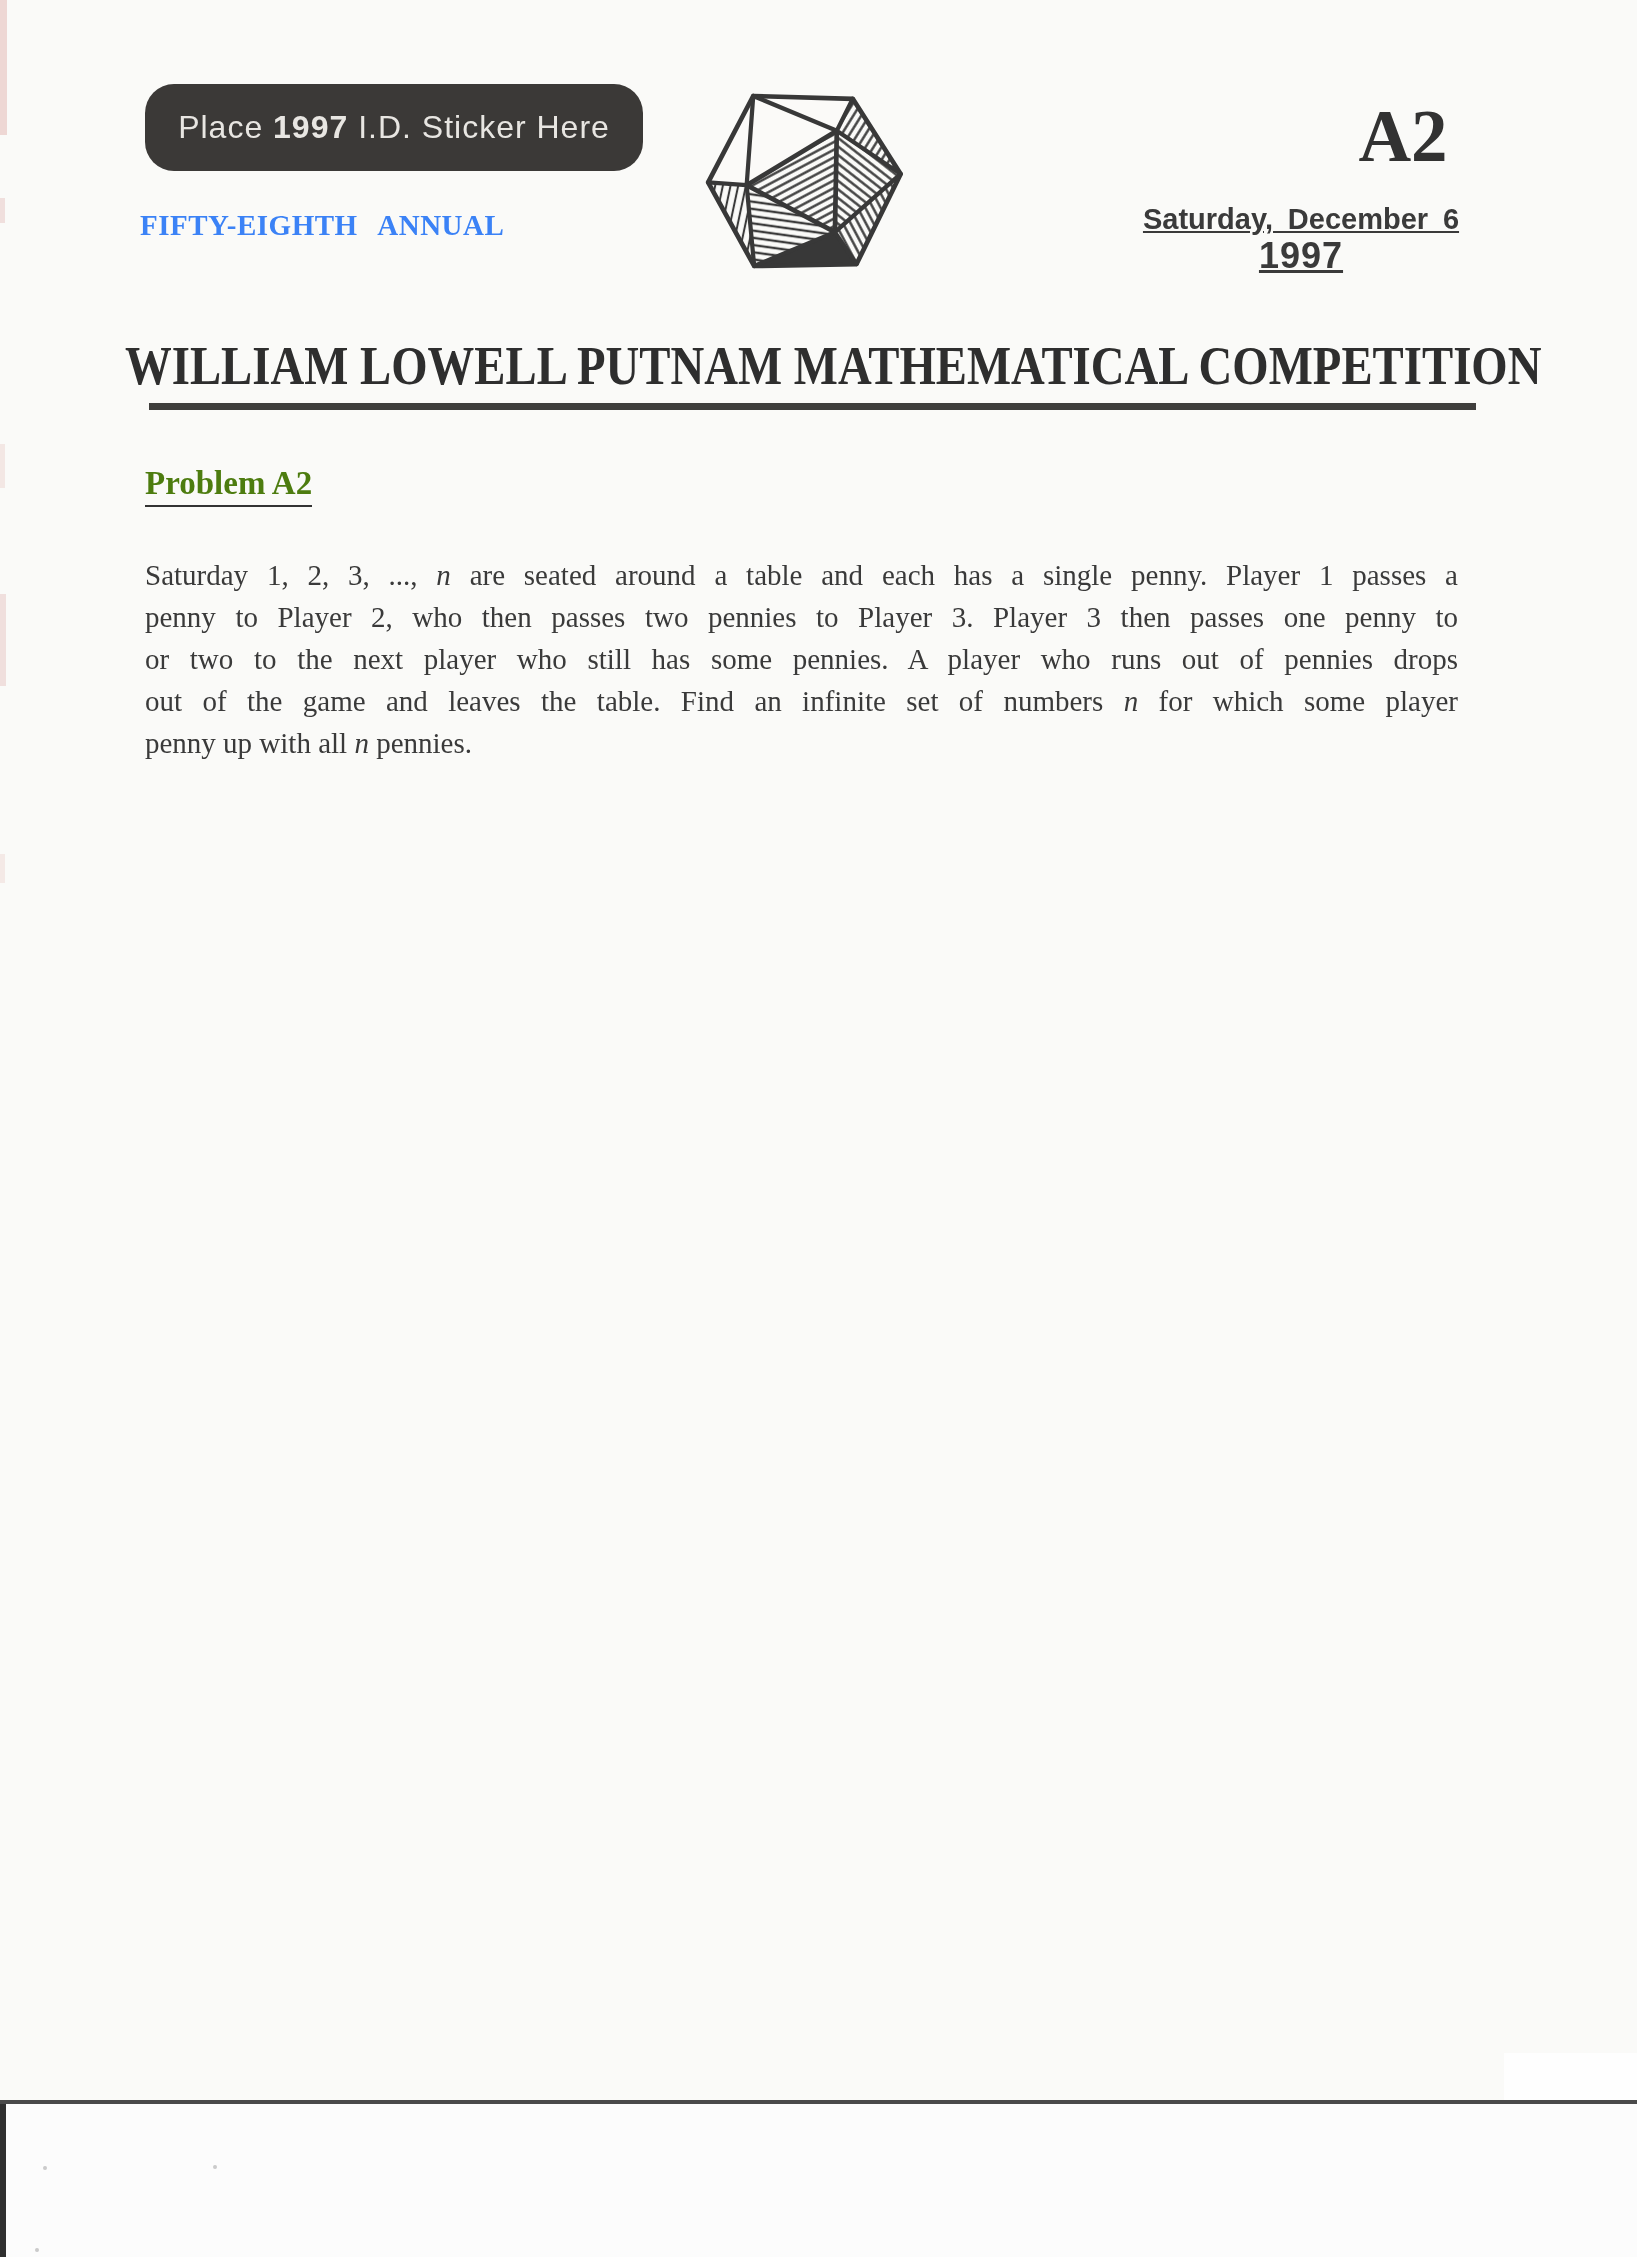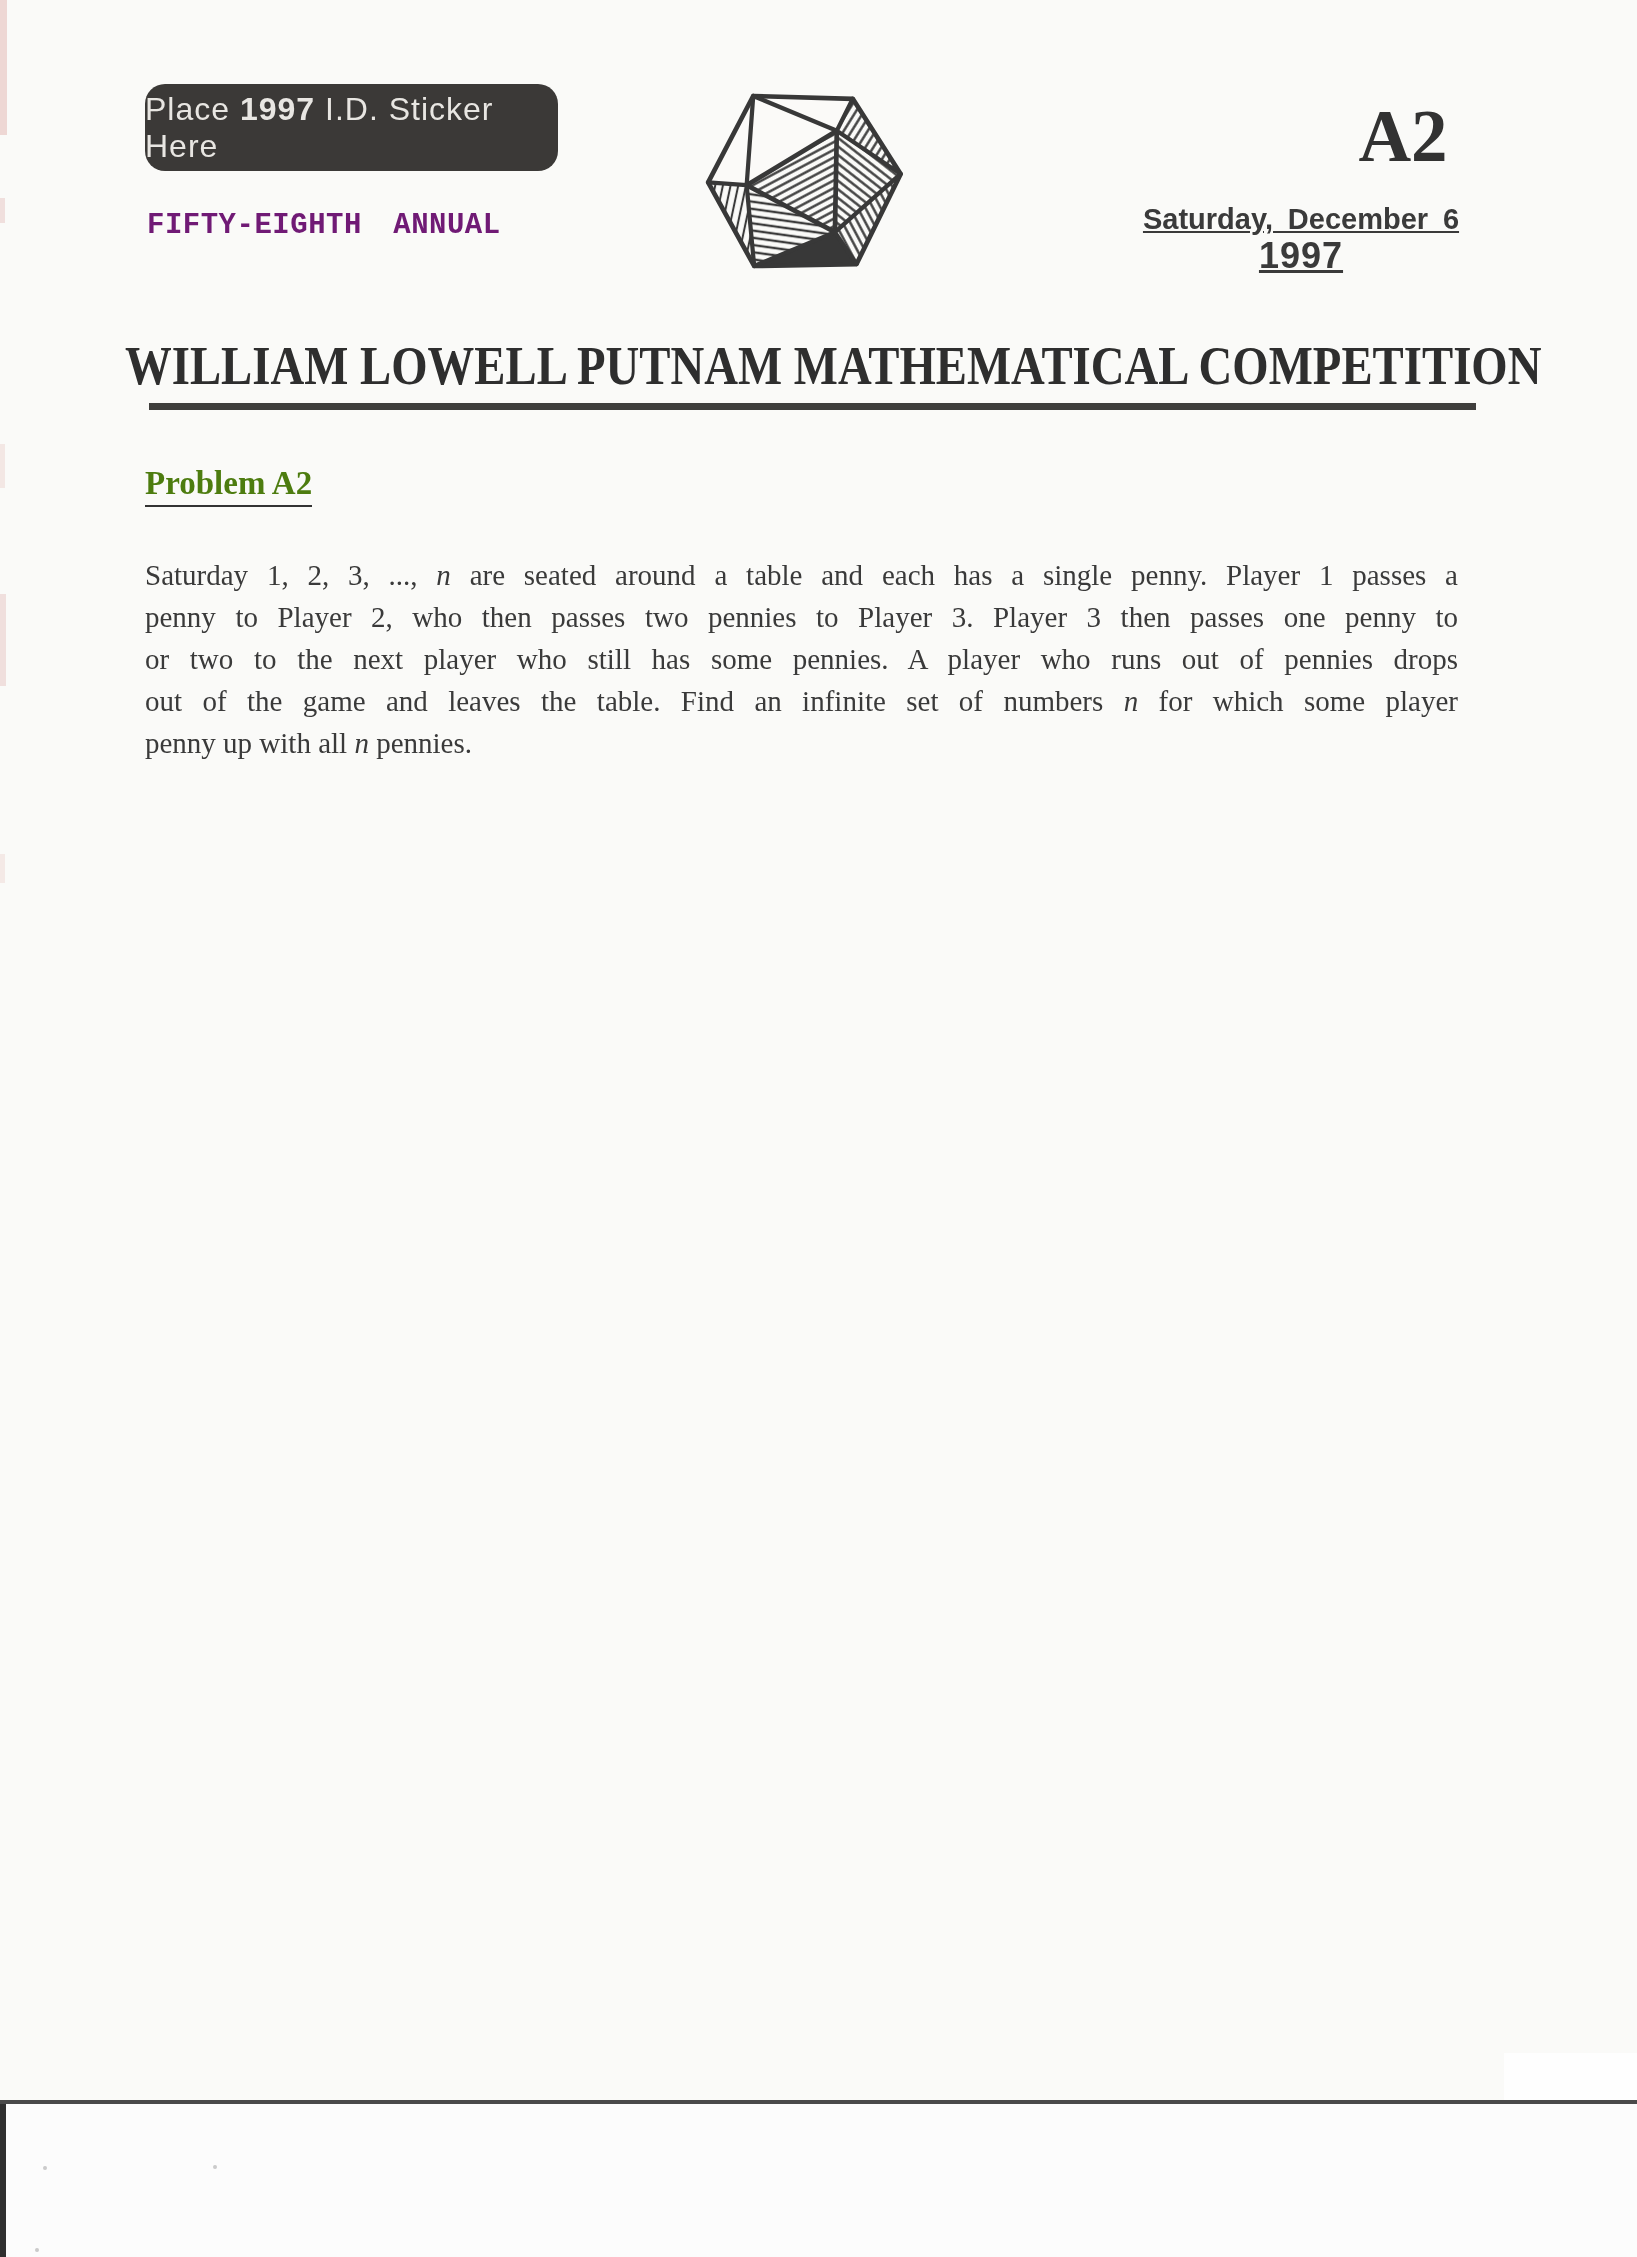--- a/index.html
+++ b/index.html
@@ -5,31 +5,31 @@
   html,body{margin:0;padding:0;}
   body{
     width:1638px;height:2257px;position:relative;
     background:#fafaf8;
     font-family:"Liberation Serif", serif;
     color:#333;
     overflow:hidden;
   }
   
   .sticker-pill{
-    position:absolute;left:145px;top:84px;width:413px;height:87px;
-    background:#3b3937;border-radius:20px;
+    position:absolute;left:145px;top:84px;width:498px;height:87px;
+    background:#3b3937;border-radius:29px;
     display:flex;align-items:center;justify-content:center;
     font-family:"Liberation Sans", sans-serif;
     font-size:32px;color:#e8e6e2;letter-spacing:1px;
   }
   .sticker-pill b{font-weight:bold;}
   .annual{
-    position:absolute;left:147px;top:209px;
-    font-family:Liberation Mono, monospace;
-    font-weight:bold;font-size:29px;color:#701a75;
+    position:absolute;left:140px;top:209px;
+    font-family:Liberation Serif, serif;
+    font-weight:bold;font-size:29px;color:#3b82f6;
     letter-spacing:0.5px;word-spacing:13.5px;
   }
   .logo{position:absolute;left:695px;top:81px;width:216px;height:199px;}
   .problem-code{
     position:absolute;left:1350px;top:100px;width:106px;
     font-family:"Liberation Serif", serif;
     font-weight:bold;font-size:73px;line-height:73px;color:#323232;
     text-align:center;
   }
   .date-block{

